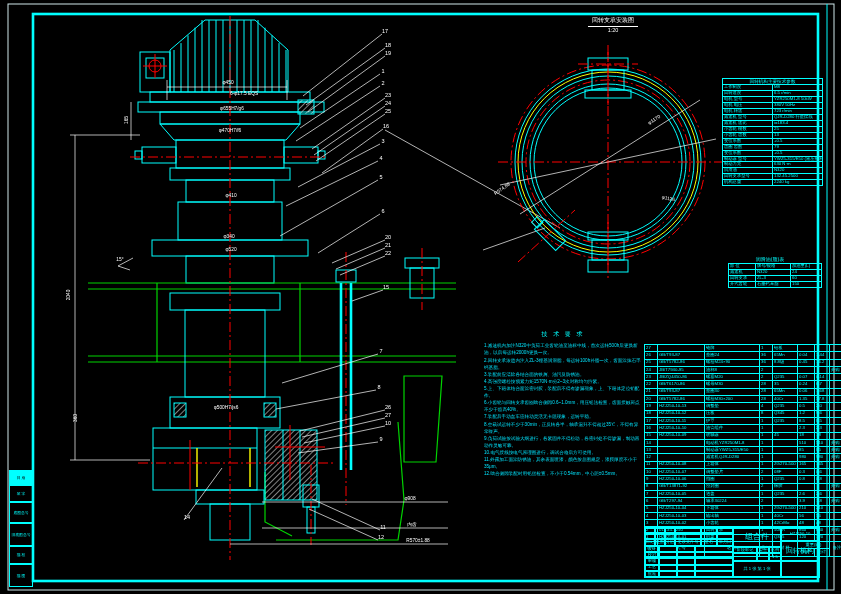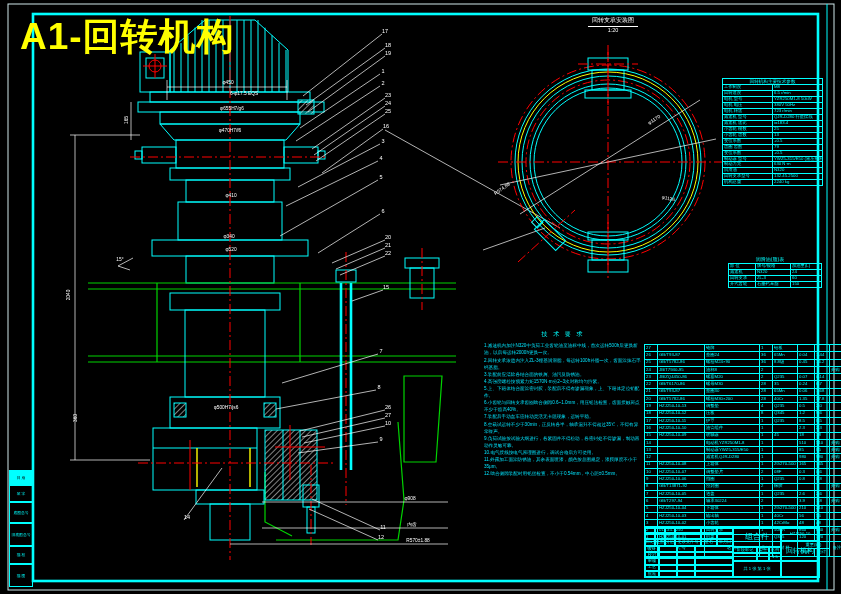--- a/index.html
+++ b/index.html
@@ -266,21 +266,20 @@
         <text x="120" y="261" fill="#fff" font-size="4.8" text-anchor="middle">15°</text>
         <text x="410" y="500" fill="#fff" font-size="4.8" text-anchor="middle">φ908</text>
         <text x="412" y="526" fill="#fff" font-size="4.8" text-anchor="middle">内齿</text>
         <text x="418" y="542" fill="#fff" font-size="4.8" text-anchor="middle">R570±1.88</text>
         <text x="503" y="190" fill="#fff" font-size="4.8" text-anchor="middle" transform="rotate(-35 503 190)">R574.88</text>
         <text x="655" y="121" fill="#fff" font-size="4.8" text-anchor="middle" transform="rotate(-33 655 121)">φ1170</text>
         <text x="668" y="200" fill="#fff" font-size="4.8" text-anchor="middle" transform="rotate(12 668 200)">φ1126</text>
       </g>
   </svg>
 
-  <div class="big-title">A1-回转机构</div>
 
   <div class="view-label">
     <div class="vt">回转支承安装图</div>
     <div class="vs">1:20</div>
   </div>
 
   <div class="param">
     <table class="cy-tab">
       <thead>
           <tr>

